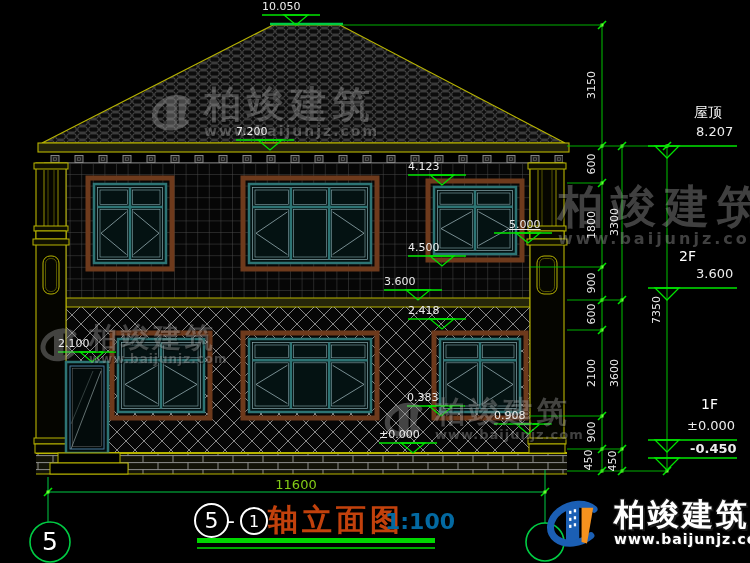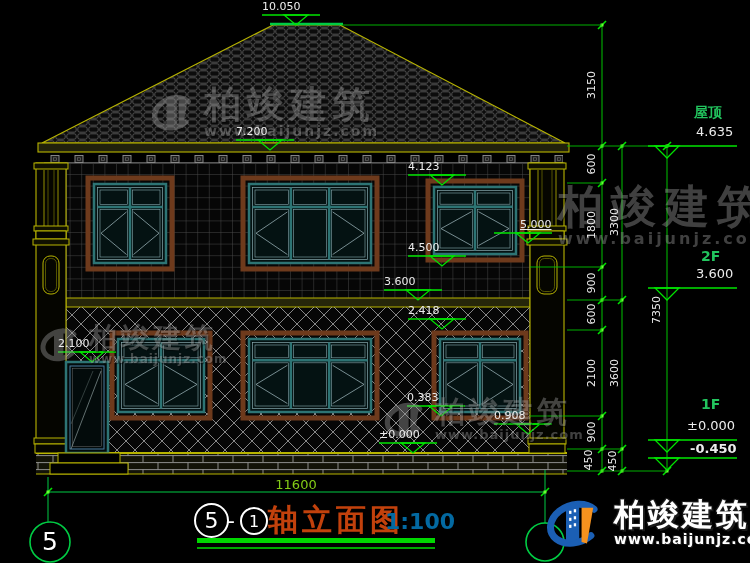--- a/index.html
+++ b/index.html
@@ -4,21 +4,21 @@
 <style>
   html,body{margin:0;padding:0;background:#000;}
   #canvas{position:relative;width:750px;height:563px;background:#000;overflow:hidden;
           font-family:"DejaVu Sans",sans-serif;}
   #draw{position:absolute;left:0;top:0;z-index:1;}
   #labels{position:absolute;left:0;top:0;width:750px;height:563px;z-index:6;pointer-events:none;}
   .lbl{position:absolute;color:#ececec;font-size:11px;line-height:13px;white-space:nowrap;}
   .dimv{position:absolute;color:#ececec;font-size:11px;white-space:nowrap;
         transform:translate(-50%,-50%) rotate(-90deg);}
   .dimc{position:absolute;color:#84cc16;font-size:13px;white-space:nowrap;transform:translate(-50%,0);}
-  .flabel{position:absolute;color:#22c55e;font-size:14px;font-weight:bold;white-space:nowrap;}
+  .flabel{position:absolute;color:#ffffff;font-size:14px;font-weight:normal;white-space:nowrap;}
   .fvalue{position:absolute;color:#ececec;font-size:13px;white-space:nowrap;}
   
   .wm{position:absolute;display:flex;align-items:center;gap:5px;z-index:5;opacity:0.42;}
   .wm-brand{font-weight:bold;color:#9a9a9a;text-shadow:1px 1px 1px #000;white-space:nowrap;line-height:1;}
   .wm-url{color:#9a9a9a;text-shadow:1px 1px 1px #000;white-space:nowrap;line-height:1.25;font-weight:bold;}
   .wm1 .wm-brand{font-size:37px;letter-spacing:6px;} .wm1 .wm-url{font-size:14px;letter-spacing:2px;}
   .wm2 .wm-brand{font-size:45px;letter-spacing:8px;} .wm2 .wm-url{font-size:16px;letter-spacing:3px;}
   .wm3 .wm-brand{font-size:28px;letter-spacing:4px;} .wm3 .wm-url{font-size:12px;letter-spacing:1px;}
   .wm4 .wm-brand{font-size:30px;letter-spacing:4px;} .wm4 .wm-url{font-size:13px;letter-spacing:1px;}
   .wm-logo{flex:0 0 auto;}
@@ -308,31 +308,31 @@
         <polygon points="655,440 679,440 667,452" fill="none" stroke="#00e400" stroke-width="1.3"></polygon>
         <line x1="648" y1="458" x2="737" y2="458" stroke="#00e400" stroke-width="1.3"></line>
         <polygon points="655,458 679,458 667,470" fill="none" stroke="#00e400" stroke-width="1.3"></polygon>
       </g>
   </svg>
 
   <div id="labels">
       <div class="lbl" style="left: 262px; top: 0px;">10.050</div>
       <div class="lbl" style="left: 236px; top: 125px;">7.200</div>
       <div class="lbl" style="left: 408px; top: 160px;">4.123</div>
-      <div class="lbl" style="left: 520px; top: 218px; text-decoration: underline;">5.000</div>
+      <div class="lbl" style="left: 509px; top: 218px; text-decoration: underline;">5.000</div>
       <div class="lbl" style="left: 408px; top: 241px;">4.500</div>
       <div class="lbl" style="left: 384px; top: 275px;">3.600</div>
       <div class="lbl" style="left: 408px; top: 304px;">2.418</div>
       <div class="lbl" style="left: 58px; top: 337px;">2.100</div>
       <div class="lbl" style="left: 407px; top: 391px;">0.383</div>
       <div class="lbl" style="left: 494px; top: 409px;">0.908</div>
       <div class="lbl" style="left: 379px; top: 428px;">±0.000</div>
       <div class="flabel" style="left: 694px; top: 104px;">屋顶</div>
-      <div class="fvalue" style="left: 696px; top: 124px;">4.635</div>
-      <div class="flabel" style="left: 701px; top: 248px;">2F</div>
+      <div class="fvalue" style="left: 696px; top: 124px;">8.207</div>
+      <div class="flabel" style="left: 679px; top: 248px;">2F</div>
       <div class="fvalue" style="left: 696px; top: 266px;">3.600</div>
       <div class="flabel" style="left: 701px; top: 396px;">1F</div>
       <div class="fvalue" style="left: 687px; top: 418px;">±0.000</div>
       <div class="fvalue" style="left: 690px; top: 441px; font-weight: bold;">-0.450</div>
       <div class="dimv" style="left: 591px; top: 85px;">3150</div>
       <div class="dimv" style="left: 591px; top: 164px;">600</div>
       <div class="dimv" style="left: 591px; top: 225px;">1800</div>
       <div class="dimv" style="left: 591px; top: 283px;">900</div>
       <div class="dimv" style="left: 591px; top: 314px;">600</div>
       <div class="dimv" style="left: 591px; top: 373px;">2100</div>

